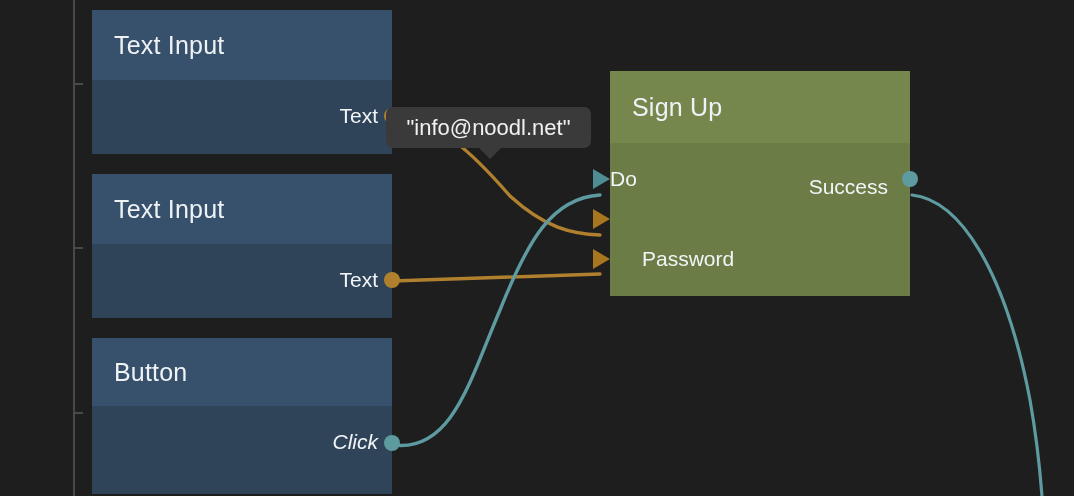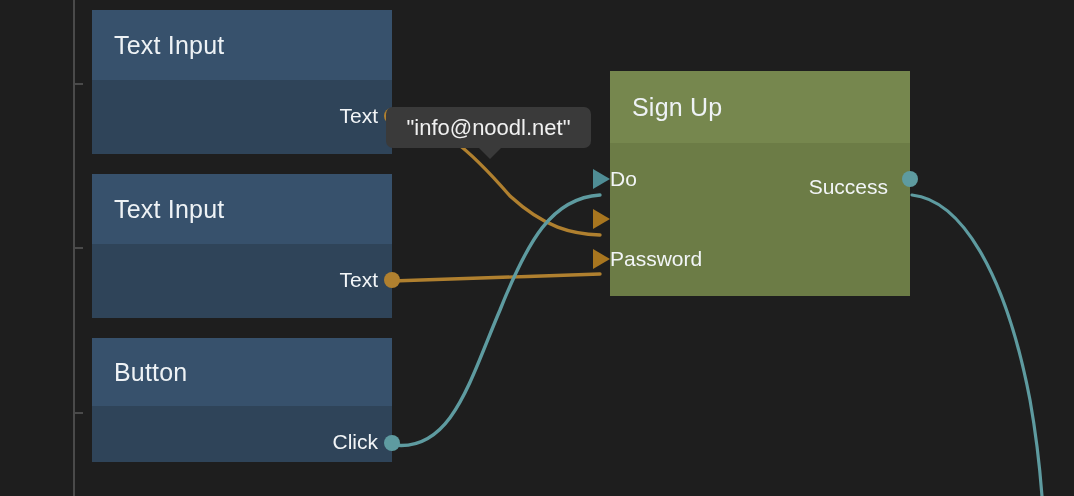--- a/index.html
+++ b/index.html
@@ -181,42 +181,42 @@
         <span class="port-label">Text</span>
       </div>
       <div class="port-dot dot-orange" style="right:-8px; top:28px;"></div>
     </div>
   </div>
 
   <div class="node node-blue" id="node-button-1" style="left:92px; top:338px; width:300px; height:150px;">
     <div class="node-header" style="height:68px;">
       <span class="node-title">Button</span>
     </div>
-    <div class="node-body" style="height:56px;">
+    <div class="node-body" style="height:88px;font-style:italic;">
       <div class="port-row out" style="top:25px; right:14px;">
         <span class="port-label">Click</span>
       </div>
       <div class="port-dot dot-teal" style="right:-8px; top:29px;"></div>
     </div>
   </div>
 
   <div class="node node-green" id="node-sign-up" style="left:610px; top:71px; width:300px; height:225px;">
     <div class="node-header" style="height:72px;">
       <span class="node-title">Sign Up</span>
     </div>
     <div class="node-body" style="height:153px;">
 
       <div class="port-row in" style="top:25px;">
         <span class="port-label">Do</span>
       </div>
       <div class="port-arrow arrow-teal" style="left:-17px; top:26px;"></div>
 
       <div class="port-arrow arrow-orange" style="left:-17px; top:66px;"></div>
 
-      <div class="port-row in" style="top:105px;">
+      <div class="port-row in" style="top:105px;margin-left:32px;">
         <span class="port-label">Password</span>
       </div>
       <div class="port-arrow arrow-orange" style="left:-17px; top:106px;"></div>
 
       <div class="port-row out" style="top:25px; right:22px;margin-top:8px;">
         <span class="port-label">Success</span>
       </div>
       <div class="port-dot dot-teal" style="right:-8px; top:28px;"></div>
     </div>
   </div>

